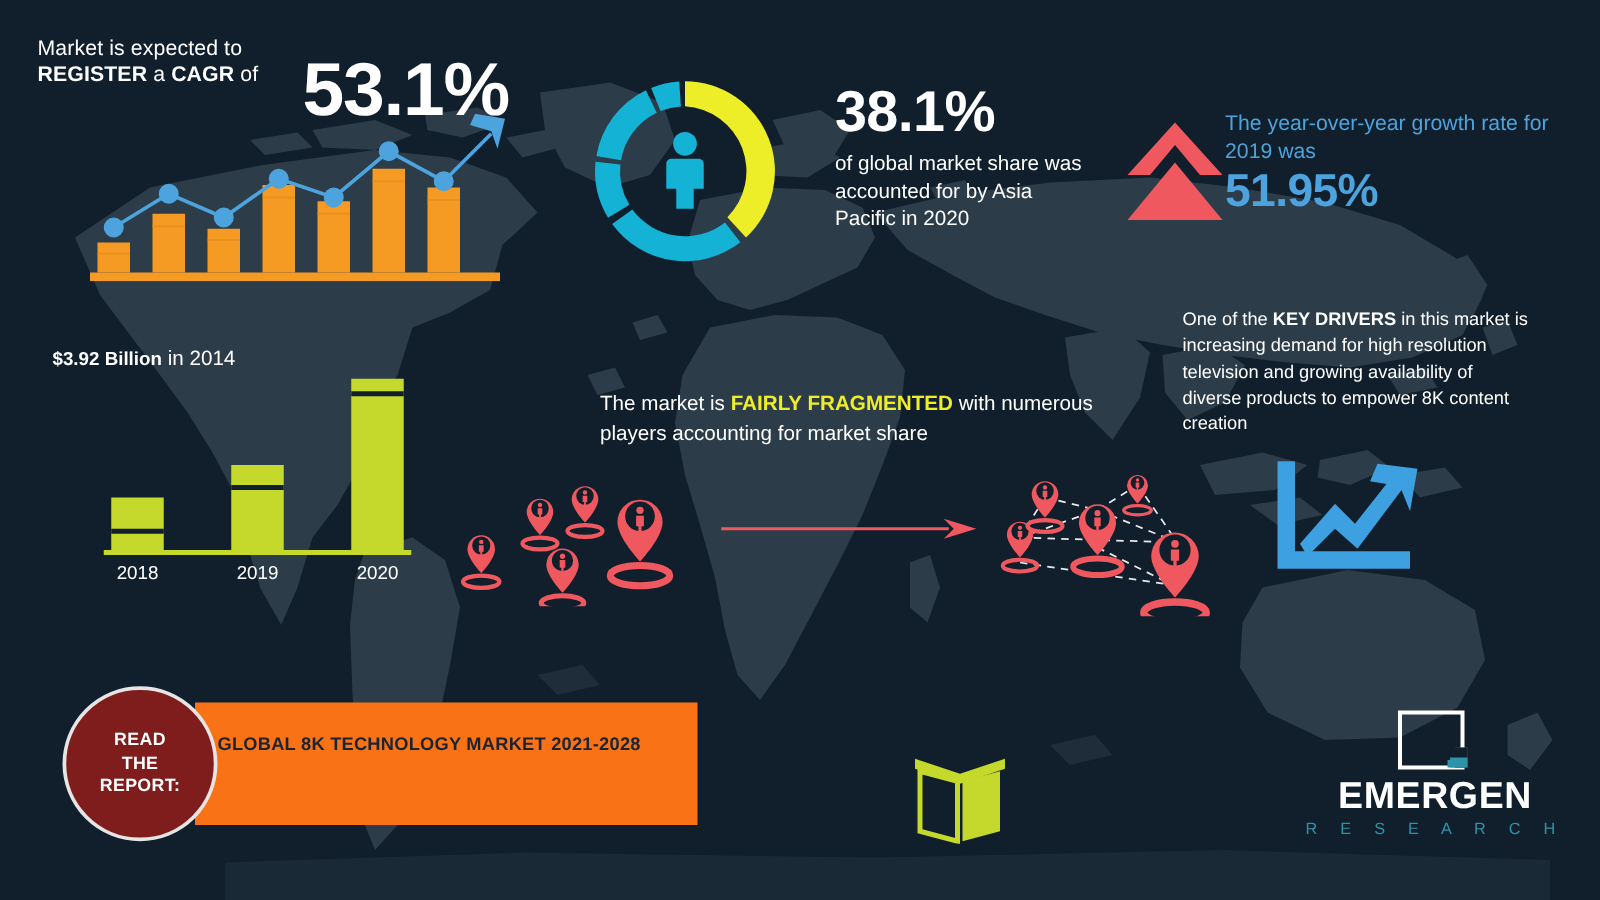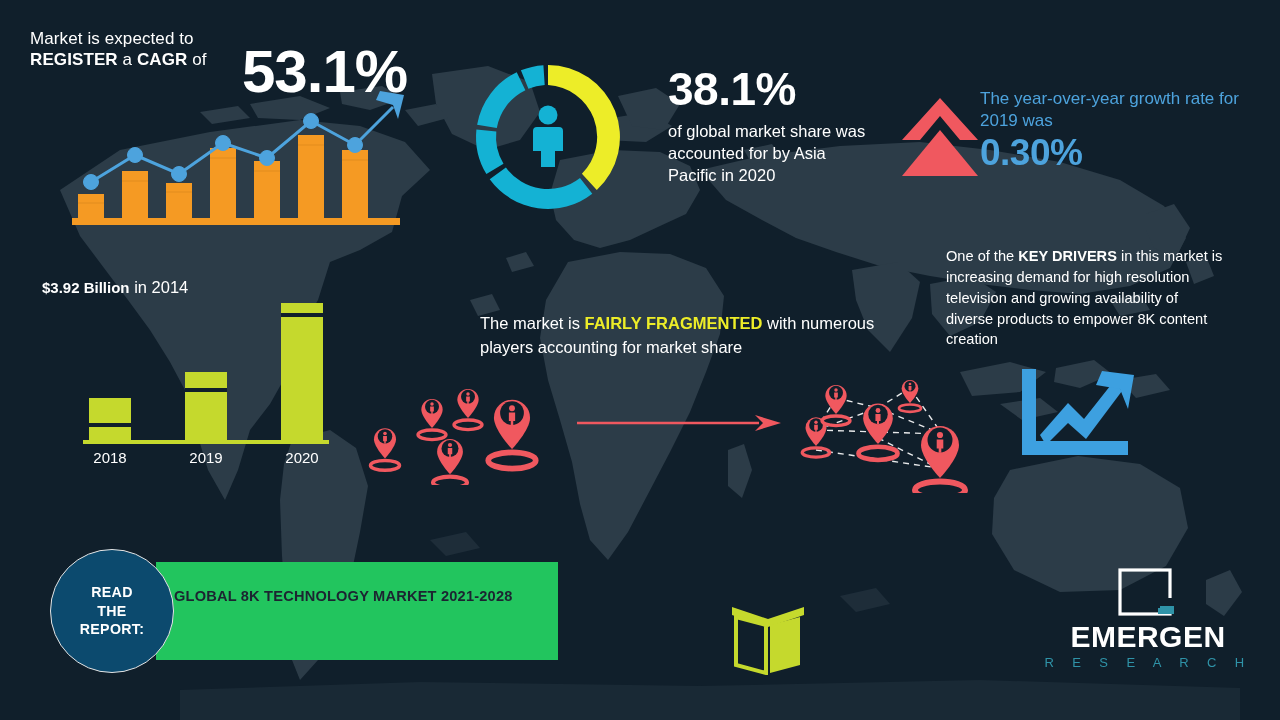--- a/index.html
+++ b/index.html
@@ -68,30 +68,30 @@
   #frag-text .hl { color:#eded28; font-weight:bold; }
 
   
   #pins-left  { left:360px; top:370px; width:210px; height:115px; z-index:4; }
   #arrow-mid  { left:575px; top:408px; width:210px; height:30px;  z-index:4; }
   #pins-right { left:790px; top:368px; width:215px; height:125px; z-index:4; }
 
   
   #report-banner {
     left:156px; top:562px; width:402px; height:98px;
-    background:#22c55e; z-index:3;
+    background:#f97316; z-index:3;
   }
   #report-title {
     position:absolute; left:18px; top:24px; width:360px;
     font-size:14.6px; font-weight:bold; color:#1c2431;
     line-height:1.45; letter-spacing:.2px;
   }
   #report-circle {
     left:50px; top:549px; width:124px; height:124px;
-    background:#0c4a6e; border:1px solid #e5e5e5; border-radius:50%;
+    background:#7f1d1d; border:3px solid #e5e5e5; border-radius:50%;
     z-index:6; display:flex; align-items:center; justify-content:center;
   }
   #report-circle-label {
     font-size:14.2px; font-weight:bold; color:#ffffff;
     text-align:center; line-height:1.32; letter-spacing:.3px;
   }
 
   
   #trends-block { left:650px; top:564px; width:240px; text-align:center; z-index:5; }
   #trends-title { font-size:21px; font-weight:bold; color:#ffffff; letter-spacing:.2px; }
@@ -241,21 +241,21 @@
     <div id="asia-text">of global market share was accounted for by Asia Pacific in 2020</div>
   </div>
 
   <svg class="abs" id="yoy-arrows" viewBox="0 0 80 85">
     <path fill="#f0585f" d="M40 2 L78 44 L60 44 L40 20 L20 44 L2 44 Z"></path>
     <path fill="#f0585f" d="M40 34 L78 80 L2 80 Z"></path>
   </svg>
 
   <div class="abs" id="yoy-block">
     <div id="yoy-text">The year-over-year growth rate for 2019 was</div>
-    <div id="yoy-value">0.30%</div>
+    <div id="yoy-value">51.95%</div>
   </div>
 
   <div class="abs" id="drivers-block">
     <div id="drivers-text"><span>One of the </span><b>KEY DRIVERS</b><span> in this market is increasing demand for high resolution television and growing availability of diverse products to empower 8K content creation</span></div>
   </div>
 
   <svg class="abs" id="growth-icon" viewBox="0 0 130 95">
     <path fill="#3da0e0" d="M12 4 h14 v72 h92 v14 H12 Z"></path>
     <path fill="#3da0e0" d="M30 70 L58 38 L74 54 L104 16 L112 26 L76 74 L58 58 L36 80 Z"></path>
     <path fill="#3da0e0" d="M92 6 L124 10 L118 44 L110 24 L86 20 Z"></path>

